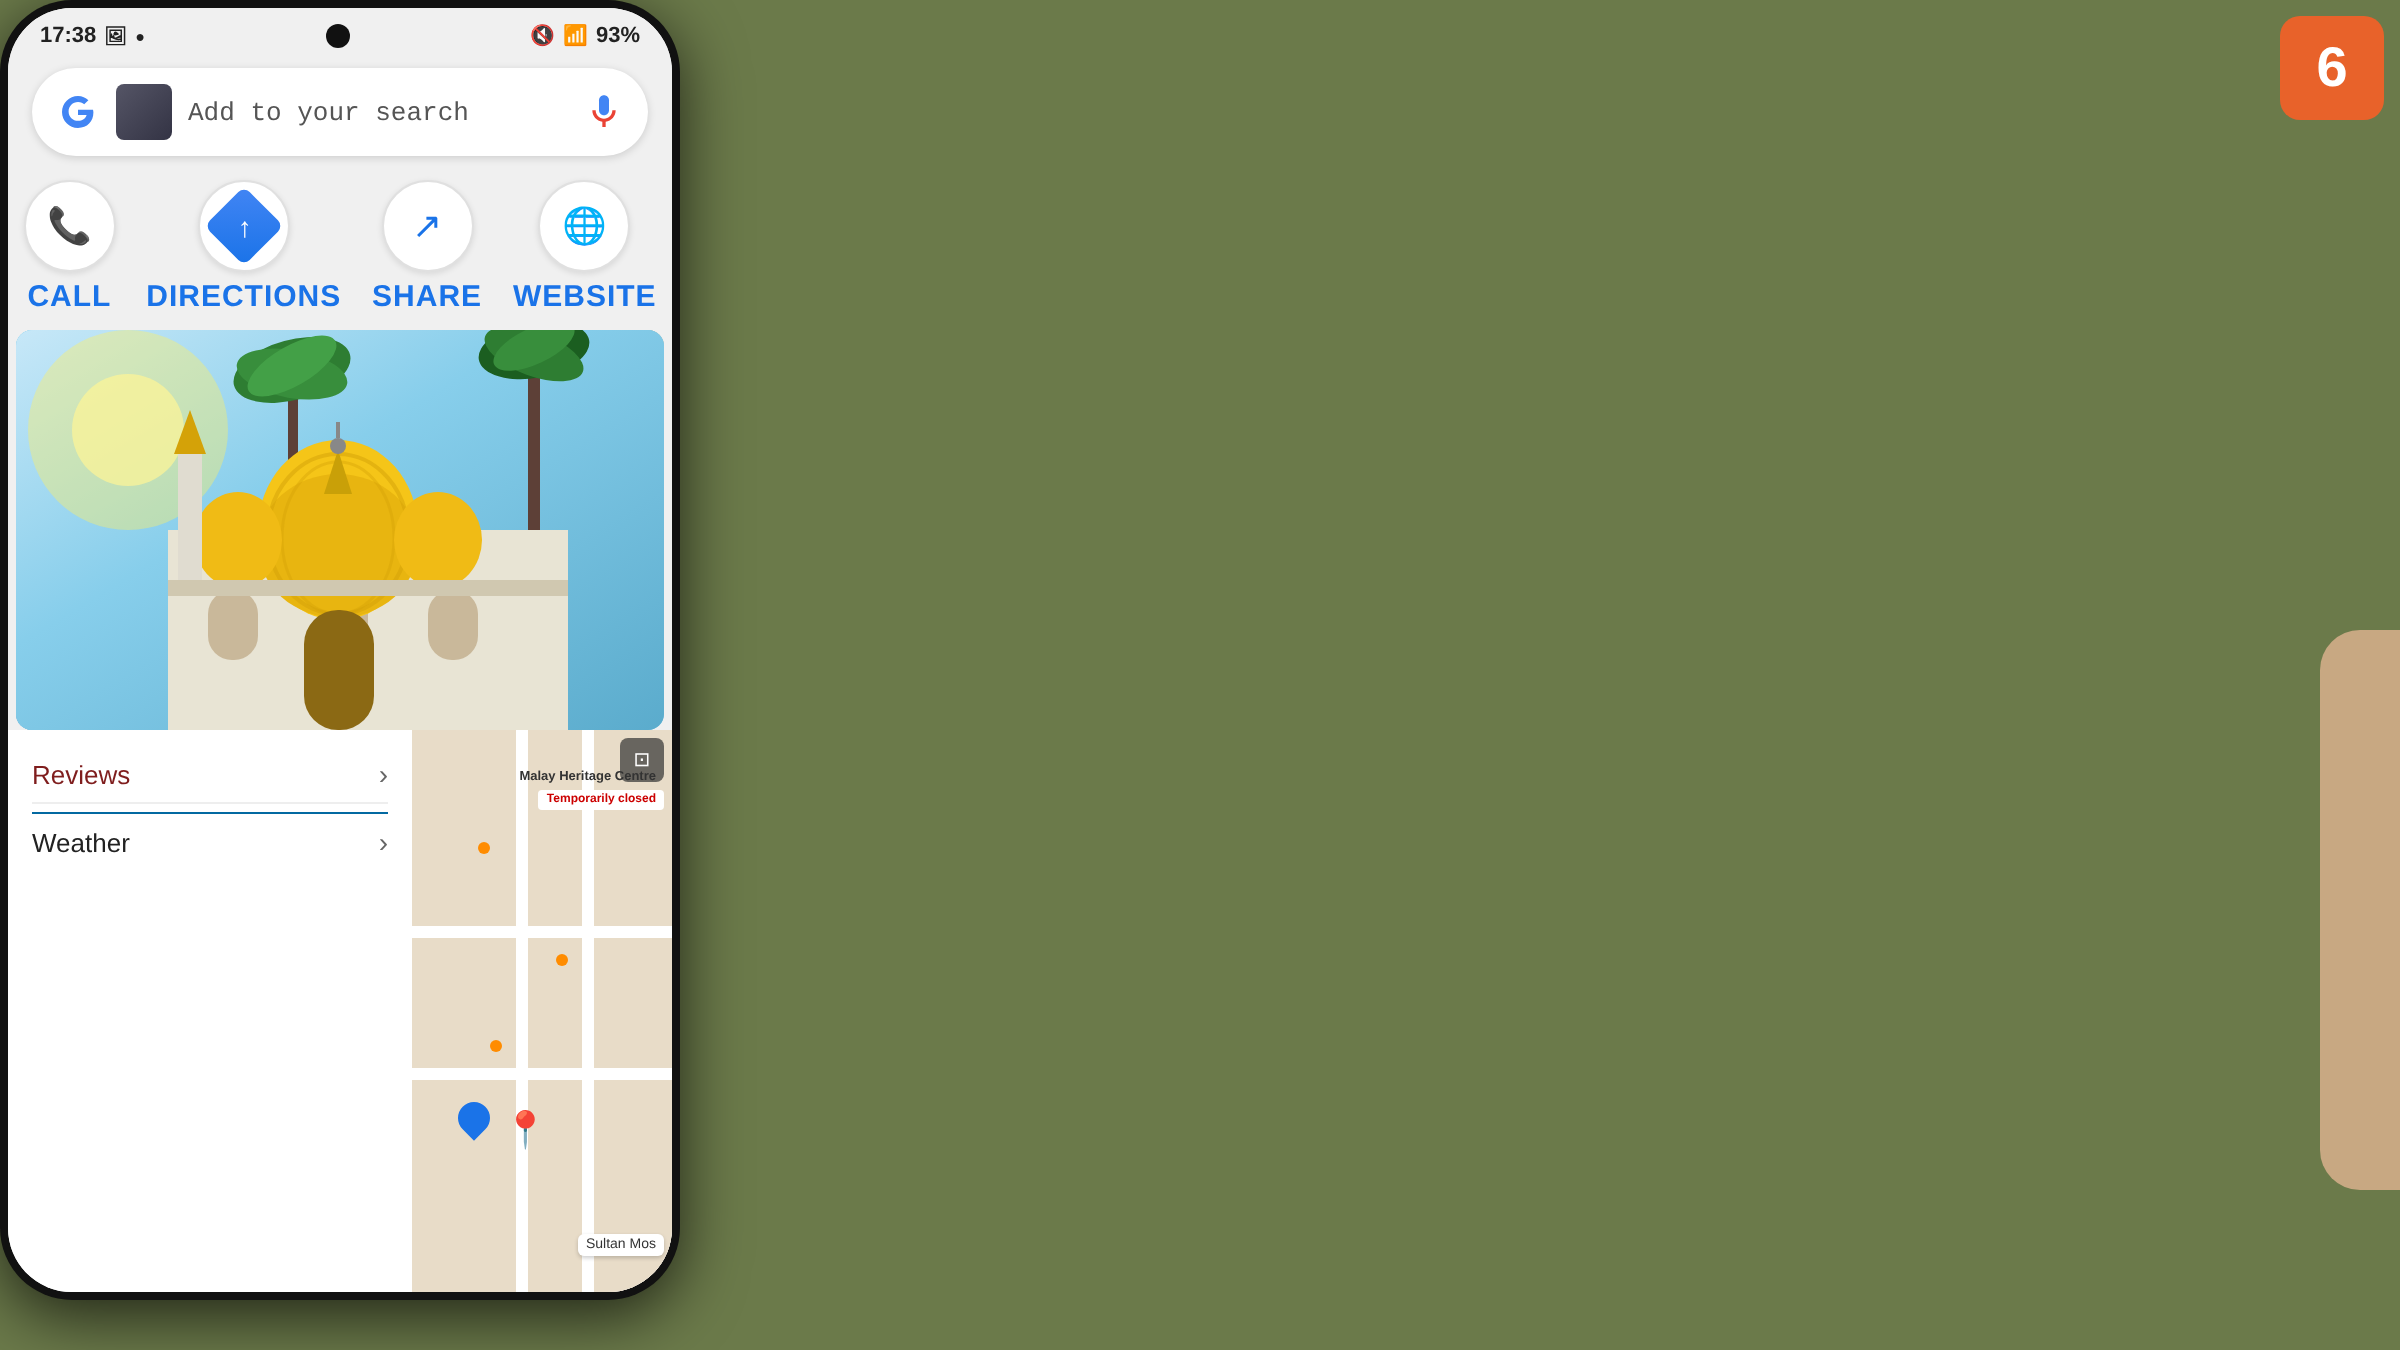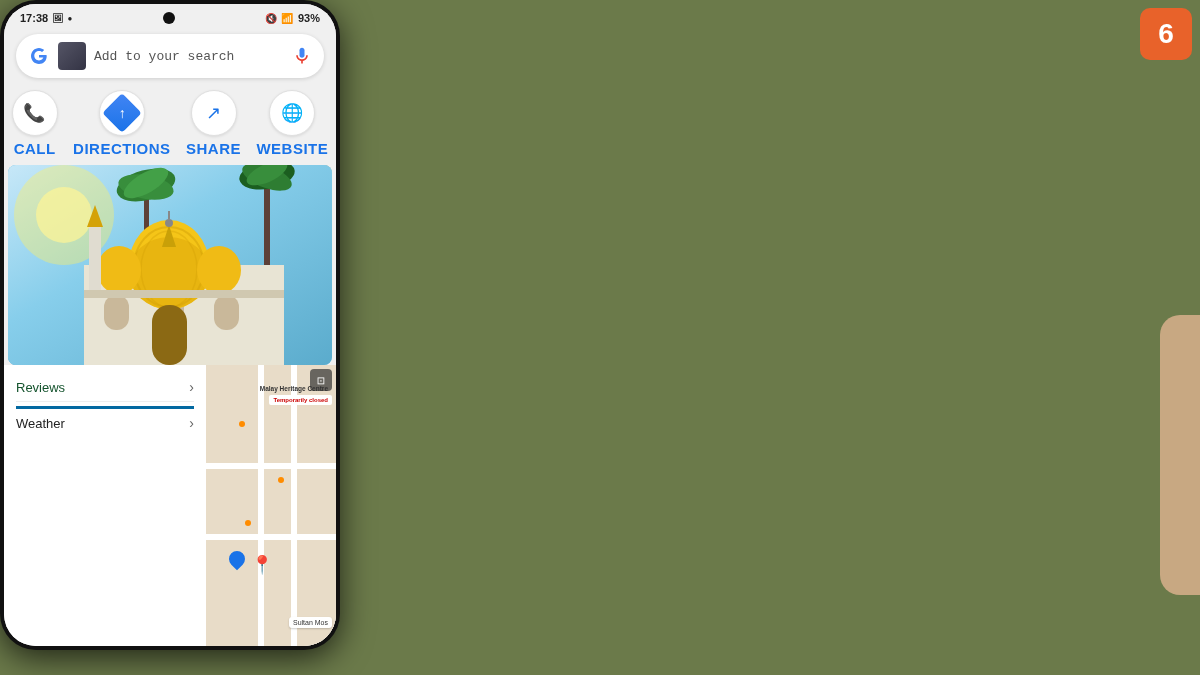--- a/index.html
+++ b/index.html
@@ -216,21 +216,21 @@
       display: flex;
       justify-content: space-between;
       align-items: center;
       padding: 6px 0;
       border-bottom: 1px solid #eee;
     }
 
     .reviews-label {
       font-size: 13px;
       font-weight: 500;
-      color: #14532d;
+      color: #7f1d1d;
     }
 
     .chevron {
       color: #666;
       font-size: 14px;
     }
 
     .rating-row {
       padding: 6px 0;
     }
@@ -257,21 +257,21 @@
       font-size: 11px;
       color: #666;
       margin-top: 2px;
     }
 
     .weather-row {
       display: flex;
       justify-content: space-between;
       align-items: center;
       padding: 6px 0;
-      border-top: 3px solid #0369a1;
+      border-top: 1px solid #0369a1;
       margin-top: 4px;
     }
 
     .weather-label {
       font-size: 13px;
       font-weight: 500;
       color: #222;
     }
 
     

